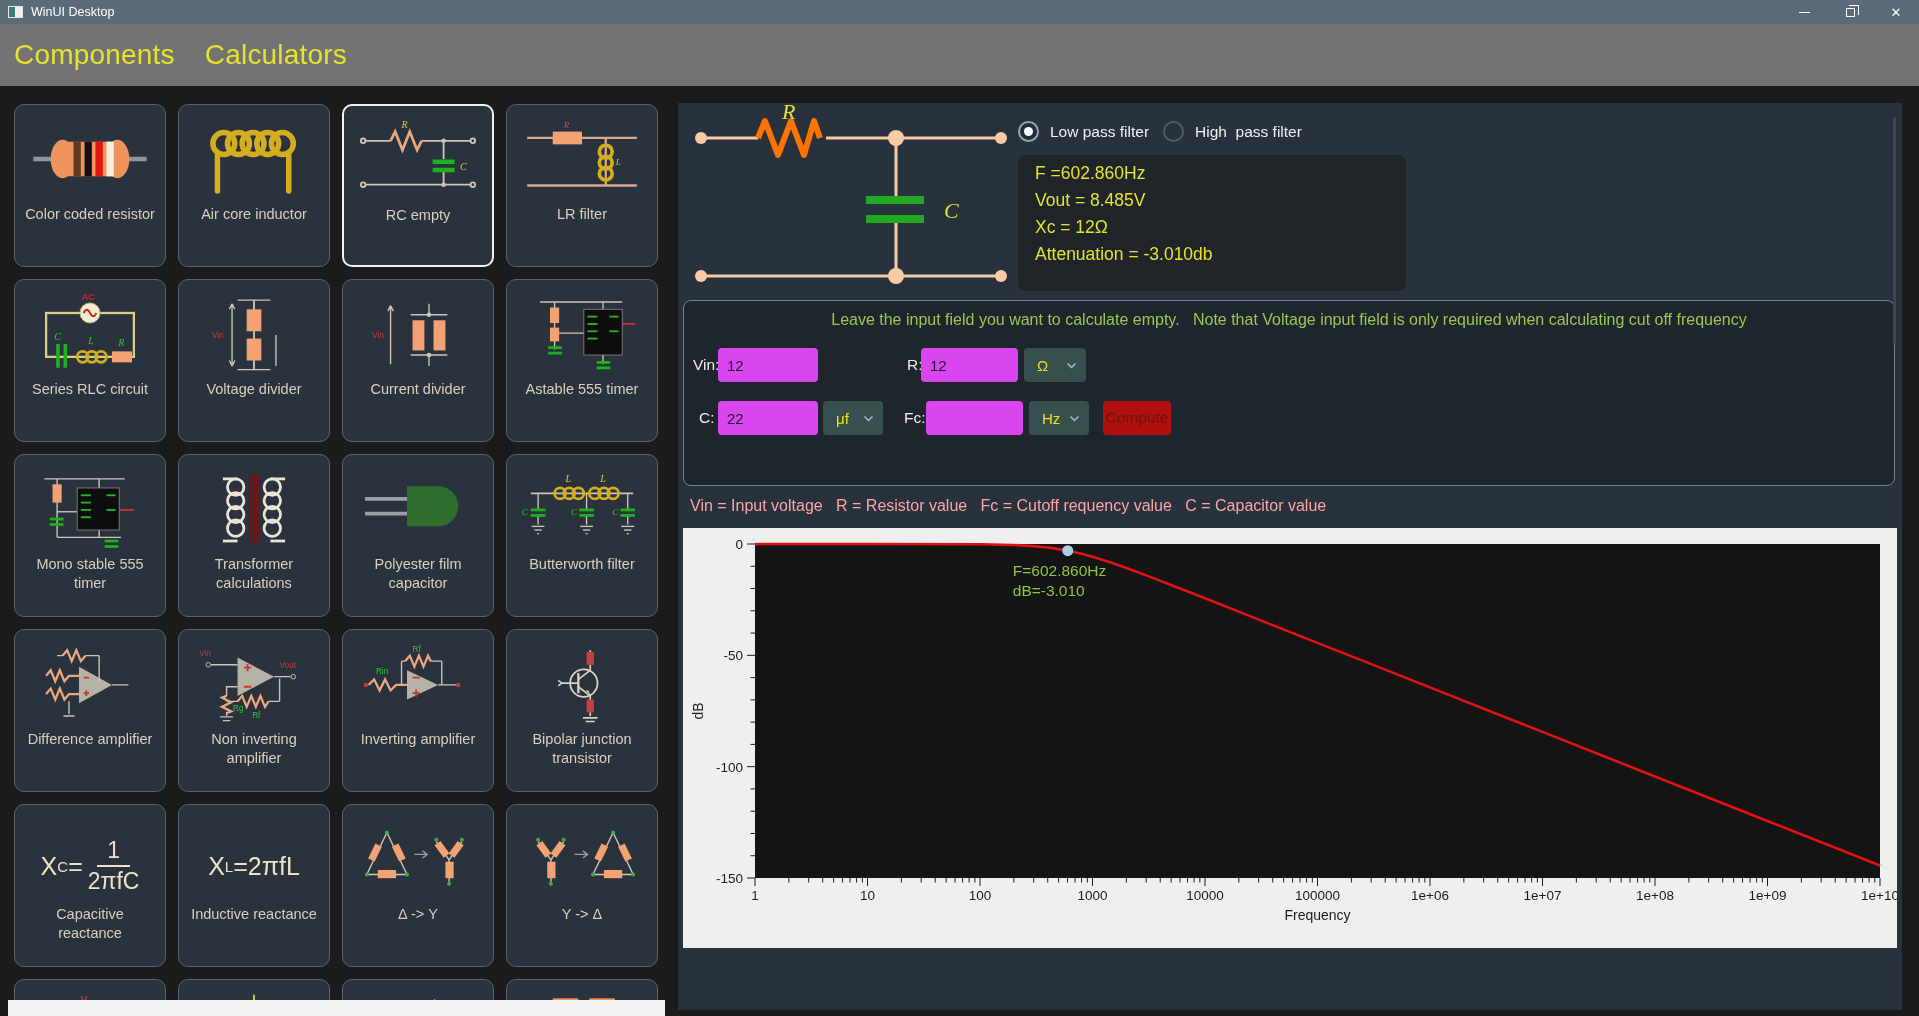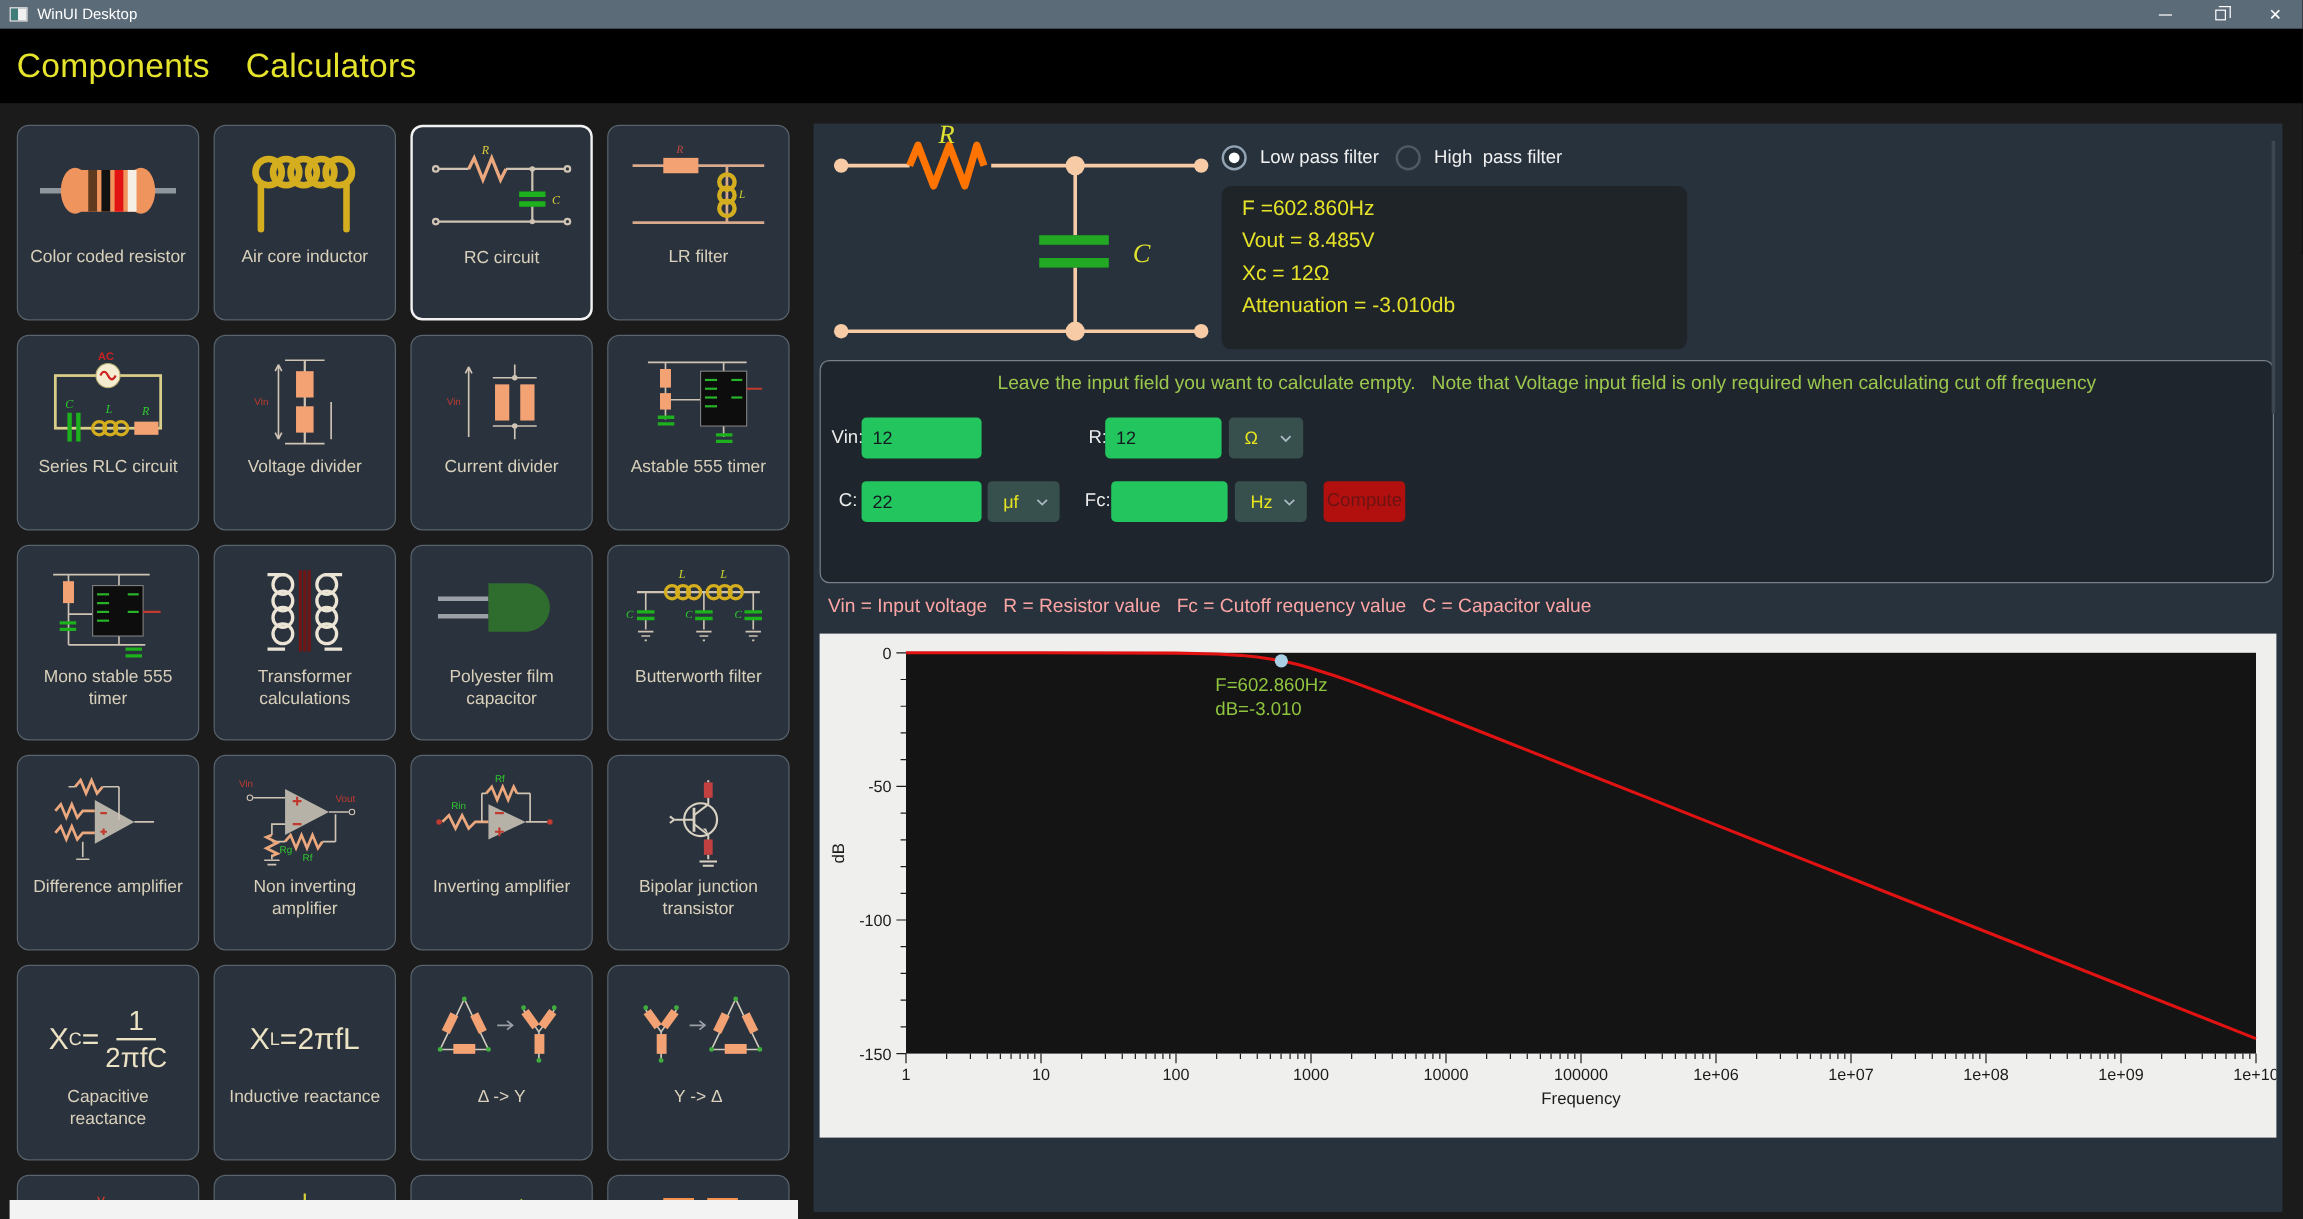--- a/index.html
+++ b/index.html
@@ -16,21 +16,21 @@
   .win-controls { margin-left:auto; display:flex; height:24px; }
   .win-btn { width:46px; height:24px; background:transparent; border:none; display:flex;
              align-items:center; justify-content:center; color:#fff; cursor:default; }
   .glyph-min { width:11px; height:1px; background:#fff; display:block; }
   .glyph-restore { width:9px; height:9px; border:1px solid #fff; position:relative; background:transparent; }
   .glyph-restore:before { content:""; position:absolute; left:2px; top:-4px; width:9px; height:9px;
              border:1px solid #fff; border-left:none; border-bottom:none; }
   .glyph-close { font-size:13px; line-height:1; color:#fff; }
 
   
-  .menubar { position:absolute; left:0; top:24px; width:100%; height:62px; background:#000000;
+  .menubar { position:absolute; left:0; top:24px; width:100%; height:62px; background:#737373;
              display:flex; align-items:center; }
   .menu-item { color:#e5e32c; font-size:28px; margin-left:14px; letter-spacing:0.2px; }
   .menu-item + .menu-item { margin-left:30px; }
 
   
   .left-panel { position:absolute; left:8px; top:86px; width:662px; height:930px; overflow:hidden; }
   #cards { display:grid; grid-template-columns:repeat(4,152px); grid-auto-rows:163px; gap:12px;
            padding:18px 0 0 6px; }
   .card { background:#2a333d; border:1px solid #59636d; border-radius:10px; display:flex;
           flex-direction:column; align-items:center; overflow:hidden; }
@@ -58,21 +58,21 @@
   .radio-label { color:#f0f0f0; font-size:15.5px; margin:0 14px 0 11px; white-space:pre; }
 
   .results { position:absolute; left:340px; top:52px; width:388px; height:136px; background:#1e2428;
              border-radius:8px; padding:5px 0 0 17px; }
   .results div { color:#e6e22a; font-size:17.5px; line-height:27px; white-space:pre; }
 
   .groupbox { position:absolute; left:5px; top:197px; width:1212px; height:186px; background:#1e252c;
               border:1px solid #788089; border-radius:8px; }
   .instruction { text-align:center; color:#9cc74f; font-size:16px; margin-top:10px; white-space:pre-wrap; }
   .f-label { position:absolute; color:#ededed; font-size:15.5px; }
-  .t-input { position:absolute; height:34px; background:#22c55e; border:none; border-radius:4px;
+  .t-input { position:absolute; height:34px; background:#d946ef; border:none; border-radius:4px;
              color:#141b20; font-size:15px; padding:0 9px; outline:none; }
   .unit-select { position:absolute; height:34px; background:#37504d; border-radius:4px; display:flex;
              align-items:center; justify-content:space-between; padding:0 9px 0 13px; }
   .unit-select span { color:#e8e41f; font-size:15px; }
   .compute-btn { position:absolute; height:34px; background:#b1100f; color:#6b1414; border:none;
              border-radius:4px; font-size:15.5px; font-family:"Liberation Sans", sans-serif; }
 
   .legend { position:absolute; left:12px; top:394px; color:#fca5a5; font-size:16px; white-space:pre; }
 
   .chart { position:absolute; left:5px; top:425px; width:1214px; height:420px; background:#efefee; }
@@ -157,21 +157,21 @@
               </g>
               <polyline points="40,24 45,14 53,34 61,14 69,34 74,24" stroke="#eba87e" stroke-width="3" fill="none"></polyline>
               <circle cx="98" cy="24" r="2.5" fill="#cfc3b4"></circle>
               <circle cx="98" cy="72" r="2.5" fill="#cfc3b4"></circle>
               <line x1="86" y1="47" x2="110" y2="47" stroke="#1db21d" stroke-width="5"></line>
               <line x1="86" y1="56" x2="110" y2="56" stroke="#1db21d" stroke-width="5"></line>
               <text class="ic-lbl" x="52" y="10" font-size="11" fill="#d8c93a">R</text>
               <text class="ic-lbl" x="116" y="56" font-size="11" fill="#d8c93a">C</text>
             </svg>
           </div>
-          <div class="card-label">RC circuit</div>
+          <div class="card-label">RC empty</div>
         </div>
         <div class="card">
           <div class="icon-wrap">
             <svg width="128" height="86" viewBox="0 0 140 90">
               <g stroke="#d8a98b" stroke-width="2.5" fill="none">
                 <line x1="10" y1="22" x2="130" y2="22"></line>
                 <line x1="10" y1="74" x2="130" y2="74"></line>
                 <line x1="96" y1="22" x2="96" y2="74"></line>
               </g>
               <rect x="38" y="15" width="32" height="14" fill="#f2a273"></rect>

